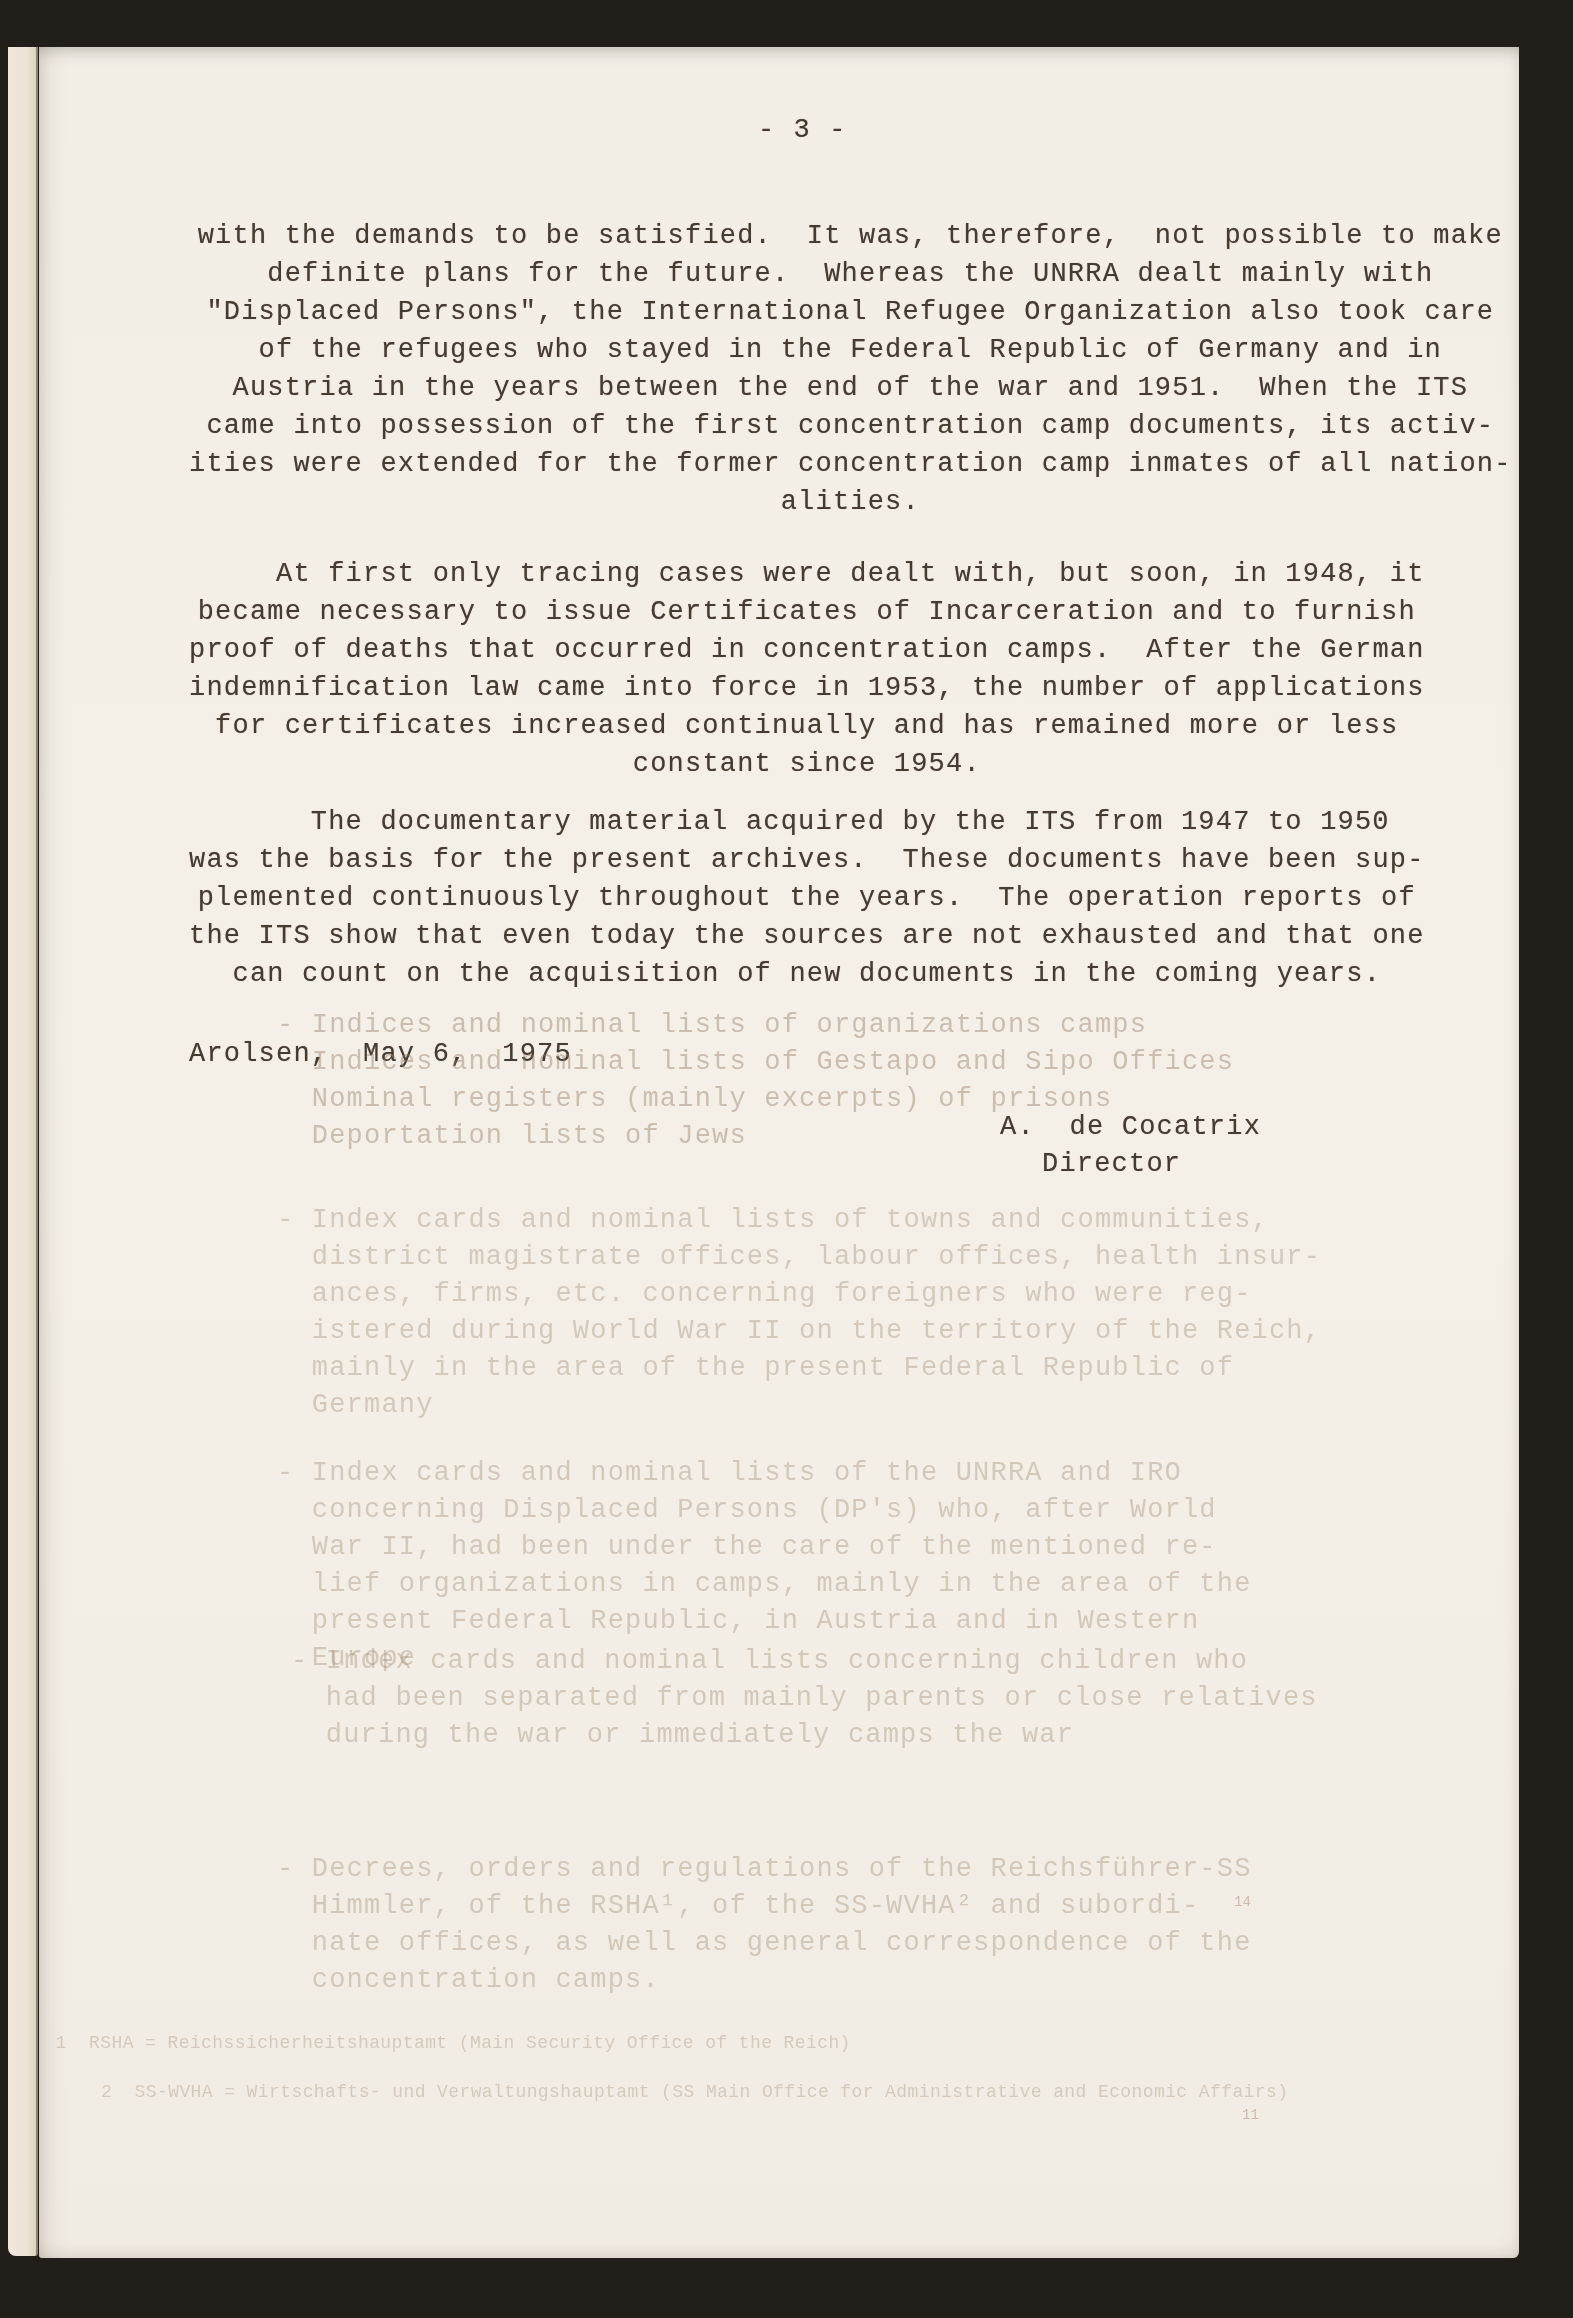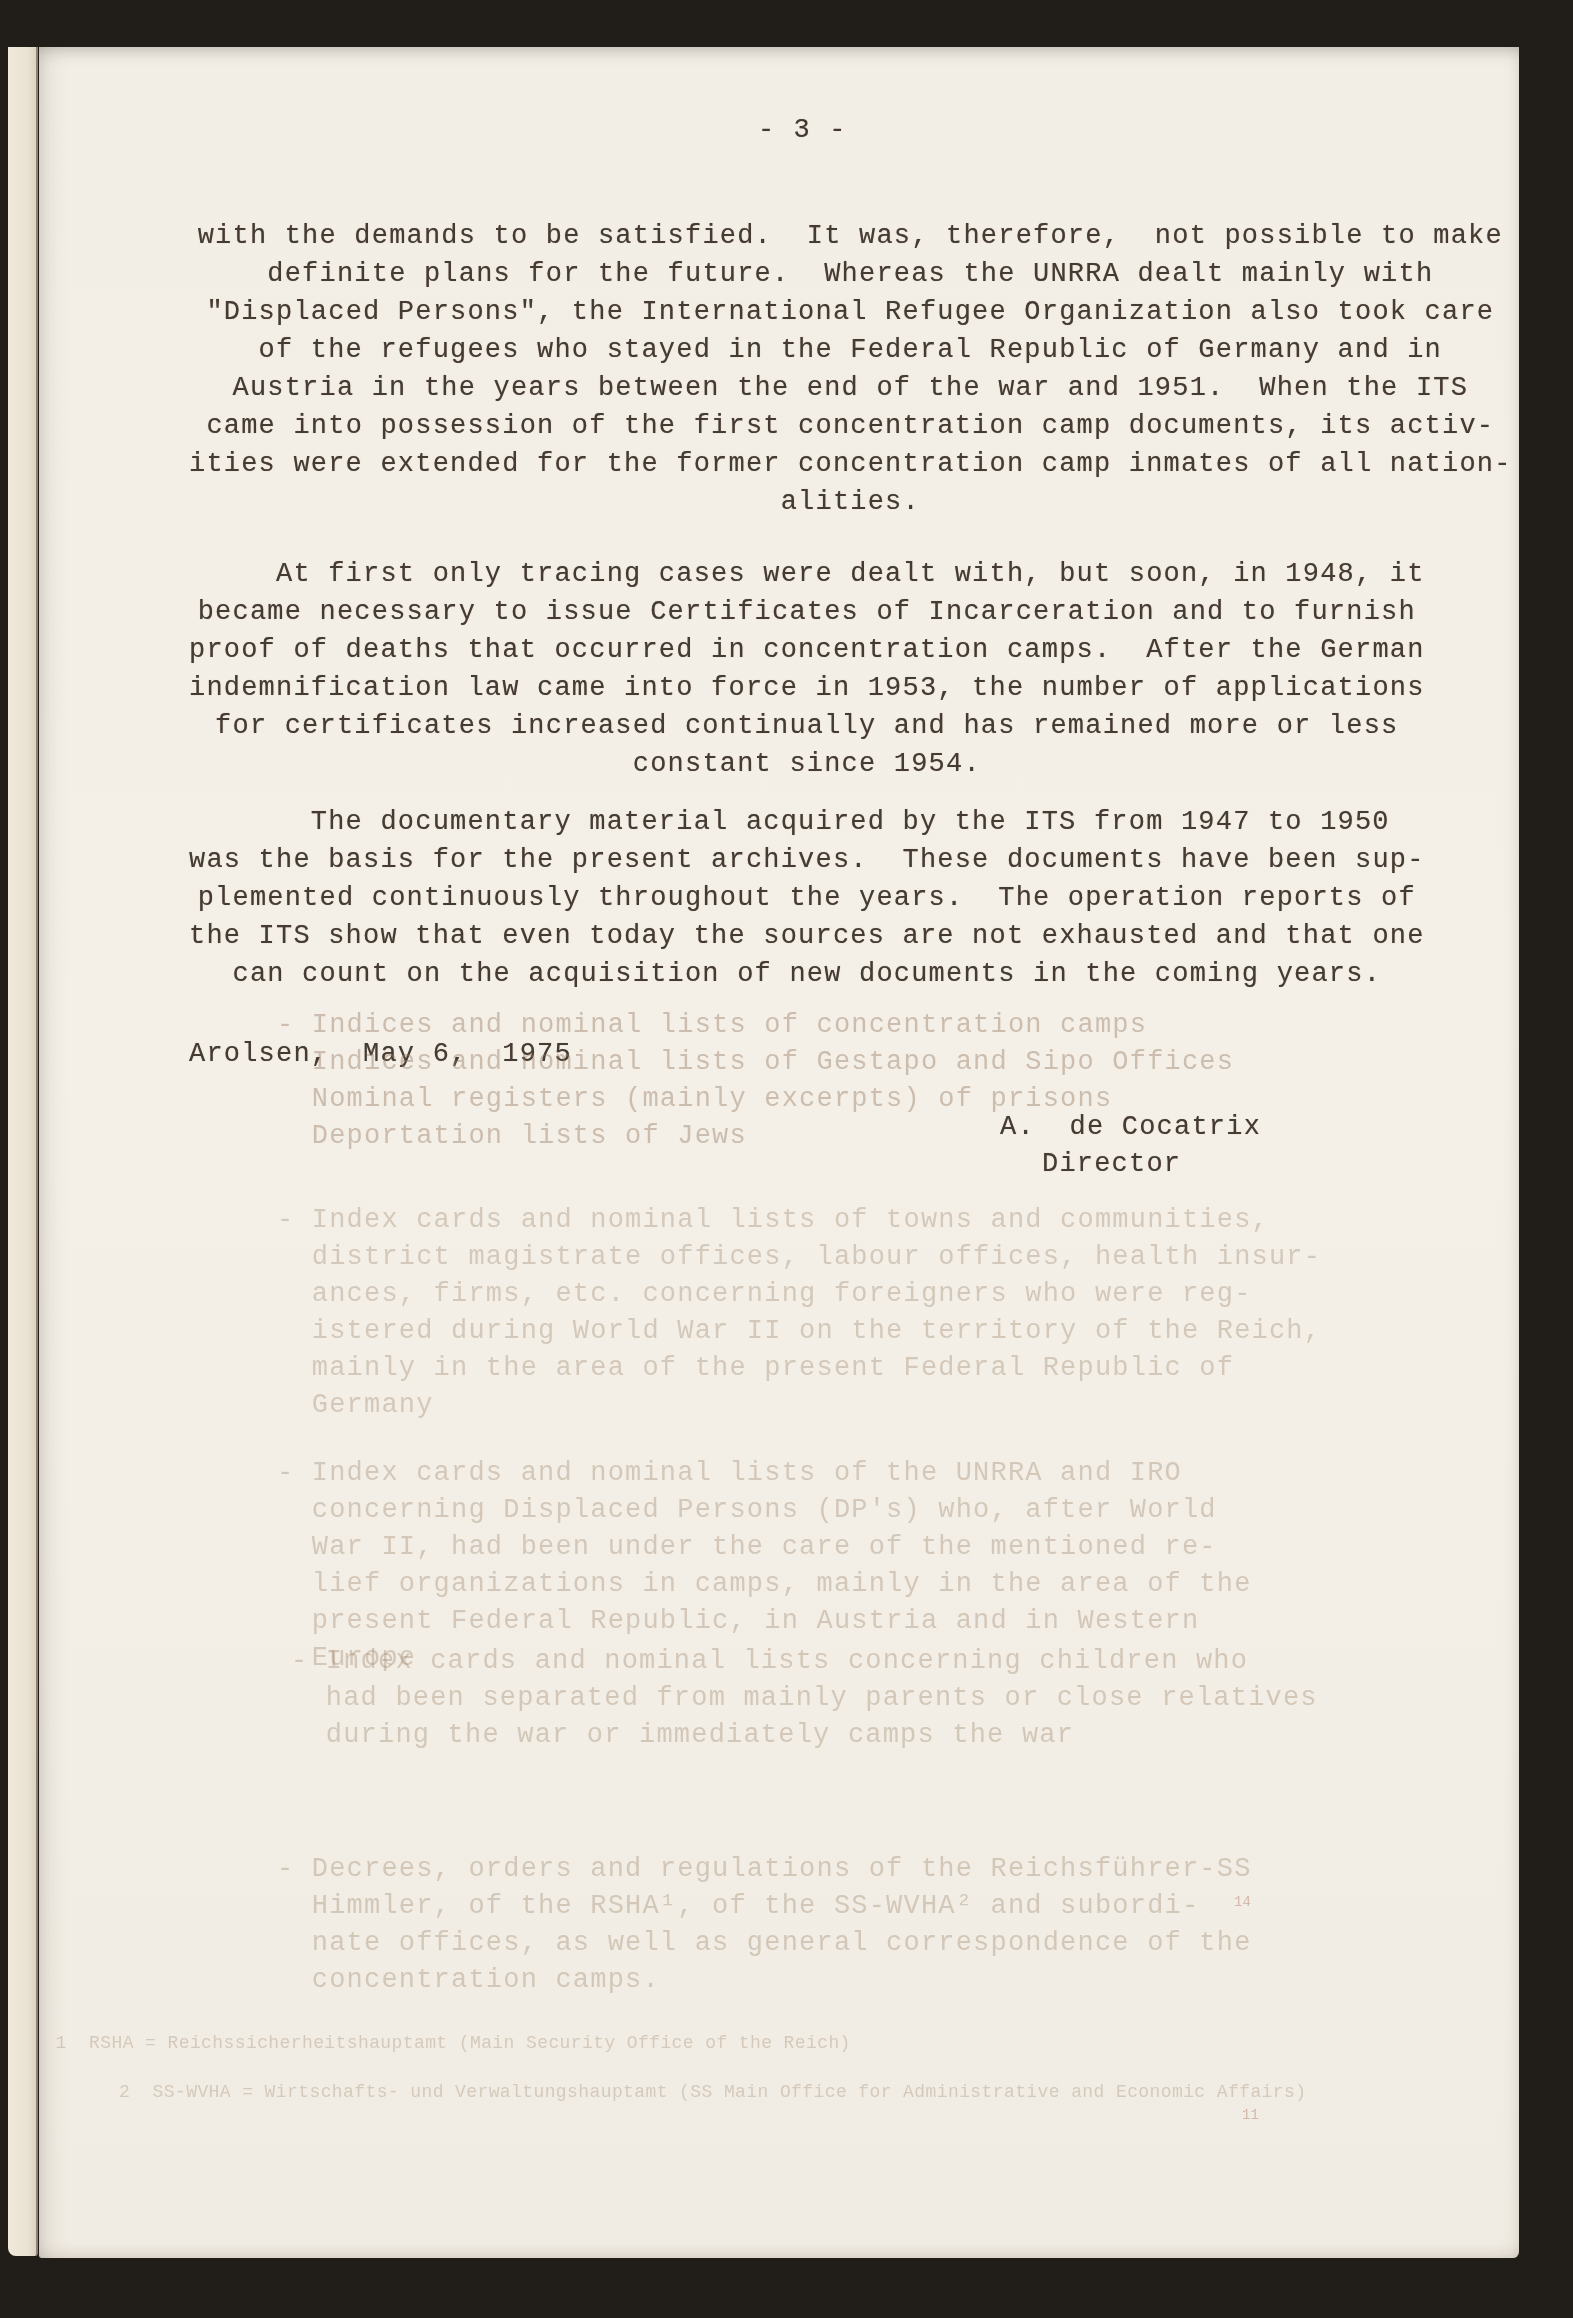--- a/index.html
+++ b/index.html
@@ -95,30 +95,30 @@
 
   <div class="typed" style="left:150px; top:508px;"><div class="line">     At first only tracing cases were dealt with, but soon, in 1948, it</div><div class="line">became necessary to issue Certificates of Incarceration and to furnish</div><div class="line">proof of deaths that occurred in concentration camps.  After the German</div><div class="line">indemnification law came into force in 1953, the number of applications</div><div class="line">for certificates increased continually and has remained more or less</div><div class="line">constant since 1954.</div></div>
 
   <div class="typed" style="left:150px; top:756px;"><div class="line">     The documentary material acquired by the ITS from 1947 to 1950</div><div class="line">was the basis for the present archives.  These documents have been sup-</div><div class="line">plemented continuously throughout the years.  The operation reports of</div><div class="line">the ITS show that even today the sources are not exhausted and that one</div><div class="line">can count on the acquisition of new documents in the coming years.</div></div>
 
   <div class="typed" style="left:150px; top:988px;">Arolsen,  May 6,  1975</div>
 
   <div class="typed" style="left:961px; top:1061px;">A.  de Cocatrix</div>
   <div class="typed" style="left:1003px; top:1098px;">Director</div>
 
-  <div class="ghost ghost-strong" style="left:238px; top:960px;"><div class="line">- Indices and nominal lists of concentration camps</div><div class="line">  Indices and nominal lists of Gestapo and Sipo Offices</div><div class="line">  Nominal registers (mainly excerpts) of prisons</div><div class="line">  Deportation lists of Jews</div></div>
+  <div class="ghost ghost-strong" style="left:238px; top:960px;"><div class="line">- Indices and nominal lists of organizations camps</div><div class="line">  Indices and nominal lists of Gestapo and Sipo Offices</div><div class="line">  Nominal registers (mainly excerpts) of prisons</div><div class="line">  Deportation lists of Jews</div></div>
 
   <div class="ghost" style="left:238px; top:1155px;"><div class="line">- Index cards and nominal lists of towns and communities,</div><div class="line">  district magistrate offices, labour offices, health insur-</div><div class="line">  ances, firms, etc. concerning foreigners who were reg-</div><div class="line">  istered during World War II on the territory of the Reich,</div><div class="line">  mainly in the area of the present Federal Republic of</div><div class="line">  Germany</div></div>
 
   <div class="ghost" style="left:238px; top:1408px;"><div class="line">- Index cards and nominal lists of the UNRRA and IRO</div><div class="line">  concerning Displaced Persons (DP's) who, after World</div><div class="line">  War II, had been under the care of the mentioned re-</div><div class="line">  lief organizations in camps, mainly in the area of the</div><div class="line">  present Federal Republic, in Austria and in Western</div><div class="line">  Europe</div></div>
 
   <div class="ghost" style="left:238px; top:1596px;margin-left:14px;"><div class="line">- Index cards and nominal lists concerning children who</div><div class="line">  had been separated from mainly parents or close relatives</div><div class="line">  during the war or immediately camps the war</div></div>
 
   <div class="ghost" style="left:238px; top:1804px;"><div class="line">- Decrees, orders and regulations of the Reichsführer-SS</div><div class="line">  Himmler, of the RSHA¹, of the SS-WVHA² and subordi-</div><div class="line">  nate offices, as well as general correspondence of the</div><div class="line">  concentration camps.</div></div>
 
   <div class="ghost-footnote" style="left:16.5px; top:1986px;">1  RSHA = Reichssicherheitshauptamt (Main Security Office of the Reich)</div>
-  <div class="ghost-footnote" style="left:80px; top:2035px;text-align:center;">2  SS-WVHA = Wirtschafts- und Verwaltungshauptamt (SS Main Office for Administrative and Economic Affairs)</div>
+  <div class="ghost-footnote" style="left:62px; top:2035px;text-align:center;">2  SS-WVHA = Wirtschafts- und Verwaltungshauptamt (SS Main Office for Administrative and Economic Affairs)</div>
 
   <span class="stray-mark" style="left:1195px; top:1847px;">14</span>
   <span class="stray-mark" style="left:1203px; top:2060px;">11</span>
 
 </div>
 
 
 </body></html>

